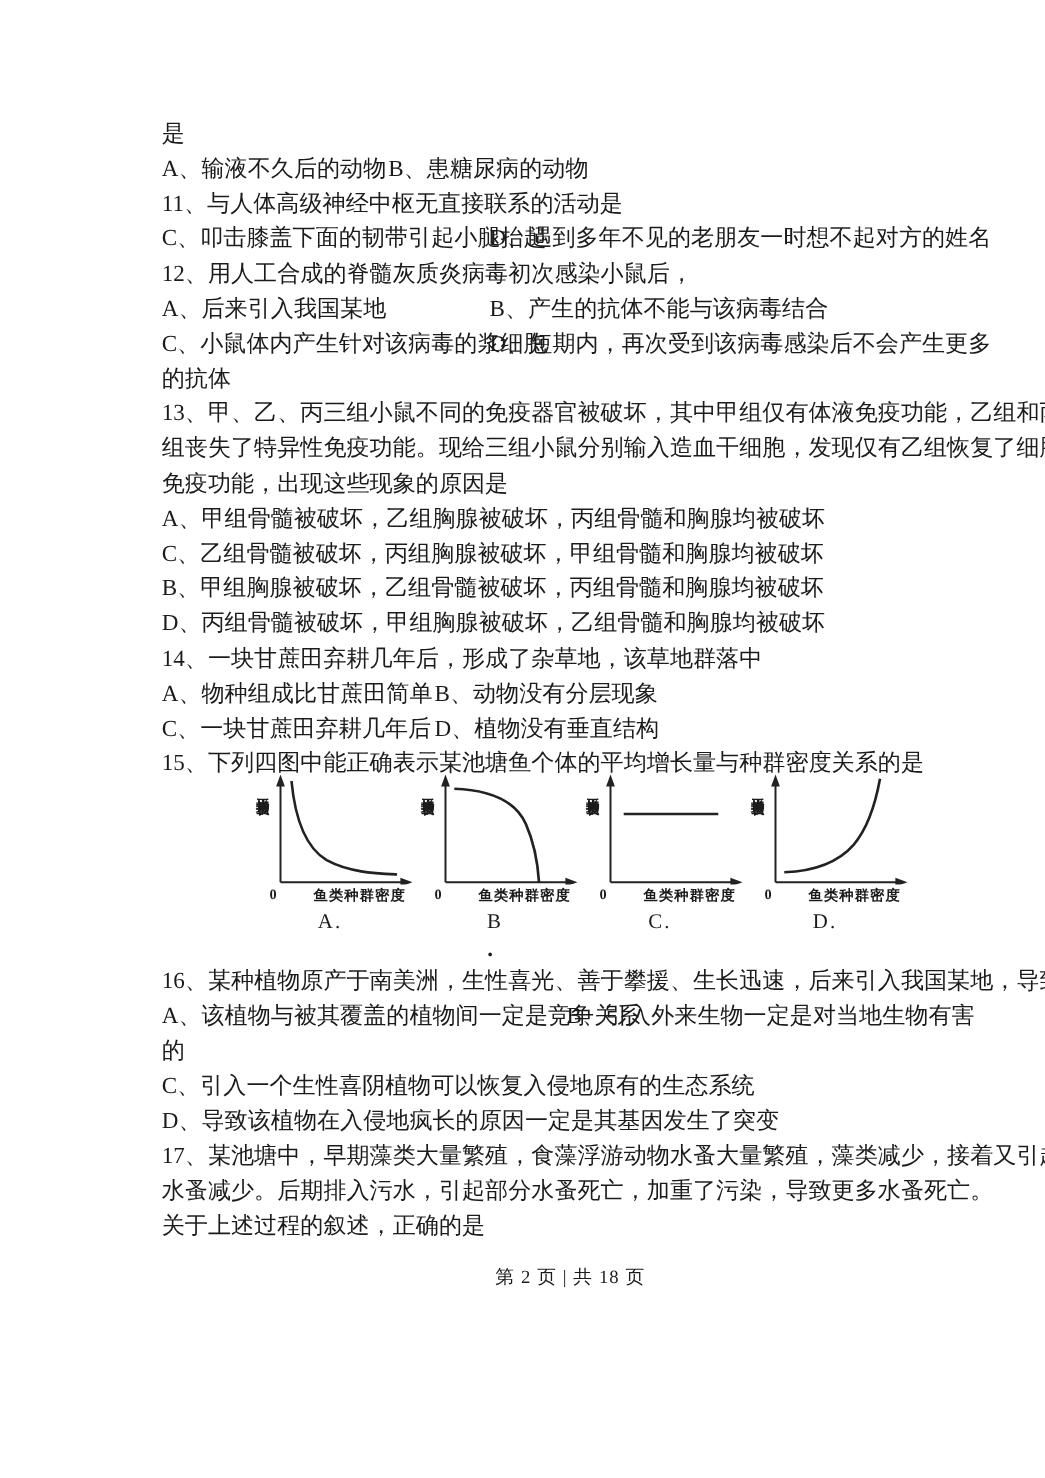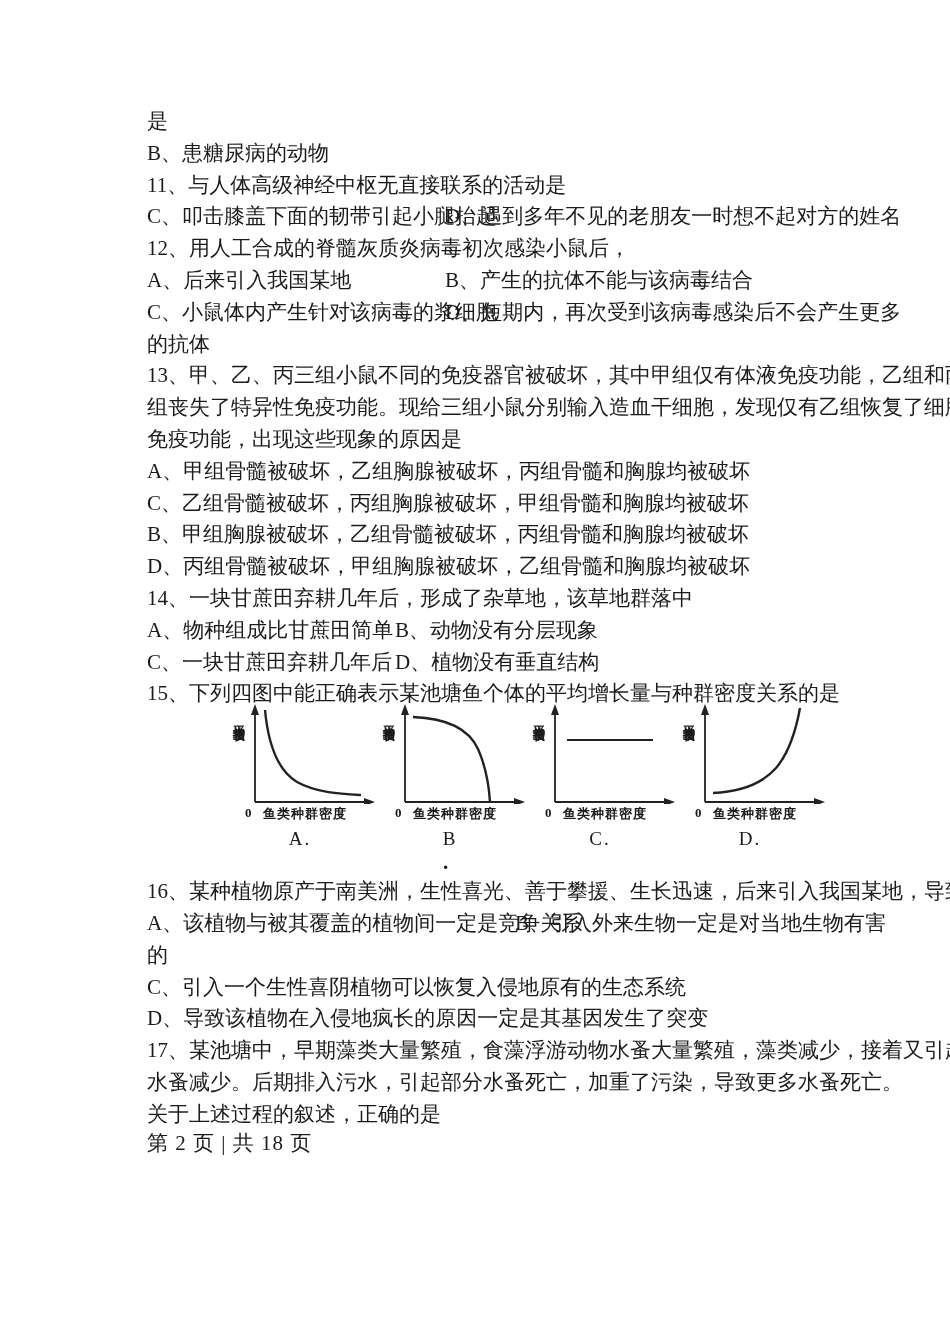--- a/index.html
+++ b/index.html
@@ -48,47 +48,49 @@
     line-height:14px;
     color:#1b1b1b;
   }
   .axis-caption{
     position:relative;
     height:22px;
     font-size:13px;
     font-weight:bold;
   }
   .origin{position:absolute;left:20px;top:1px;}
-  .xlabel{position:absolute;left:38px;top:1px;letter-spacing:1px;}
+  .xlabel{position:absolute;left:60px;top:1px;letter-spacing:1px;}
   .chart-letter{
     text-align:center;
     font-size:19px;
     height:26px;
     line-height:26px;
     letter-spacing:2px;
   }
   .stray-dot{
     height:24px;line-height:20px;
     padding-left:296px;
     font-size:21px;font-weight:bold;
   }
   .footer{
-    text-align:left;
-    font-size:21px;
+    margin-top:18px;
+    text-align:center;
+    font-size:17px;
     height:24px;line-height:24px;
     letter-spacing:1px;
   }
 </style>
 </head>
 <body>
 
 <div class="doc">
 
   <div class="line"><span>是</span></div>
   <div class="line optrow">
+    <span class="col1 w206">A、输液不久后的动物</span>
     <span>B、患糖尿病的动物</span>
   </div>
 
   <div class="line"><span>11、与人体高级神经中枢无直接联系的活动是</span></div>
   <div class="line optrow">
     <span class="col1 w298">C、叩击膝盖下面的韧带引起小腿抬起</span>
     <span>D、遇到多年不见的老朋友一时想不起对方的姓名</span>
   </div>
 
   <div class="line"><span>12、用人工合成的脊髓灰质炎病毒初次感染小鼠后，</span></div>

